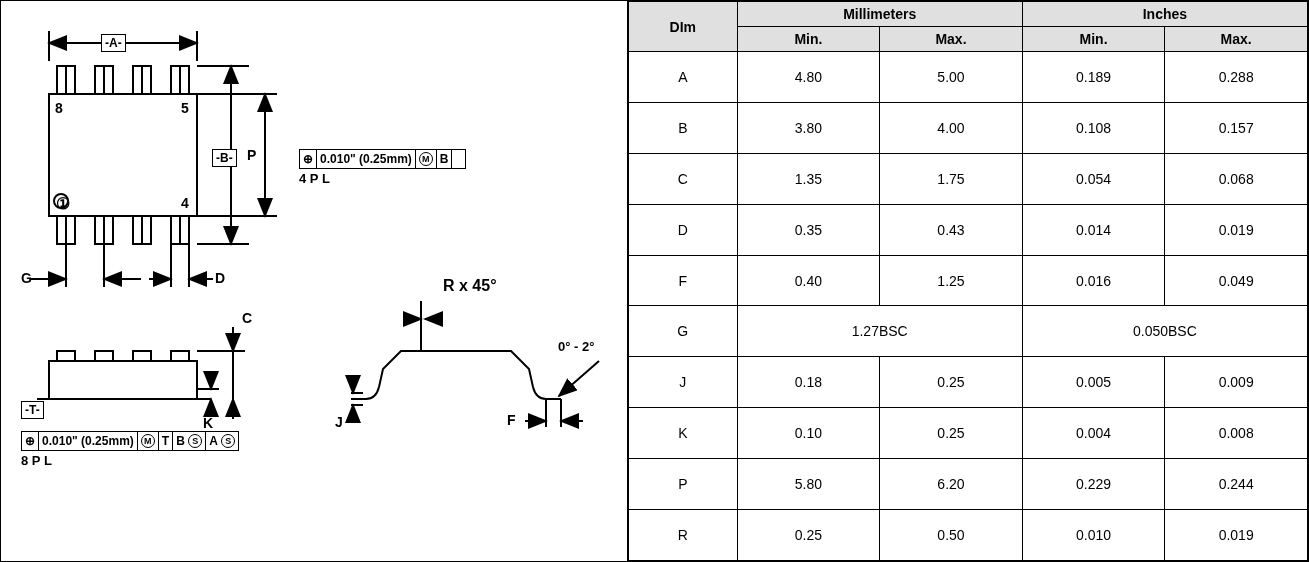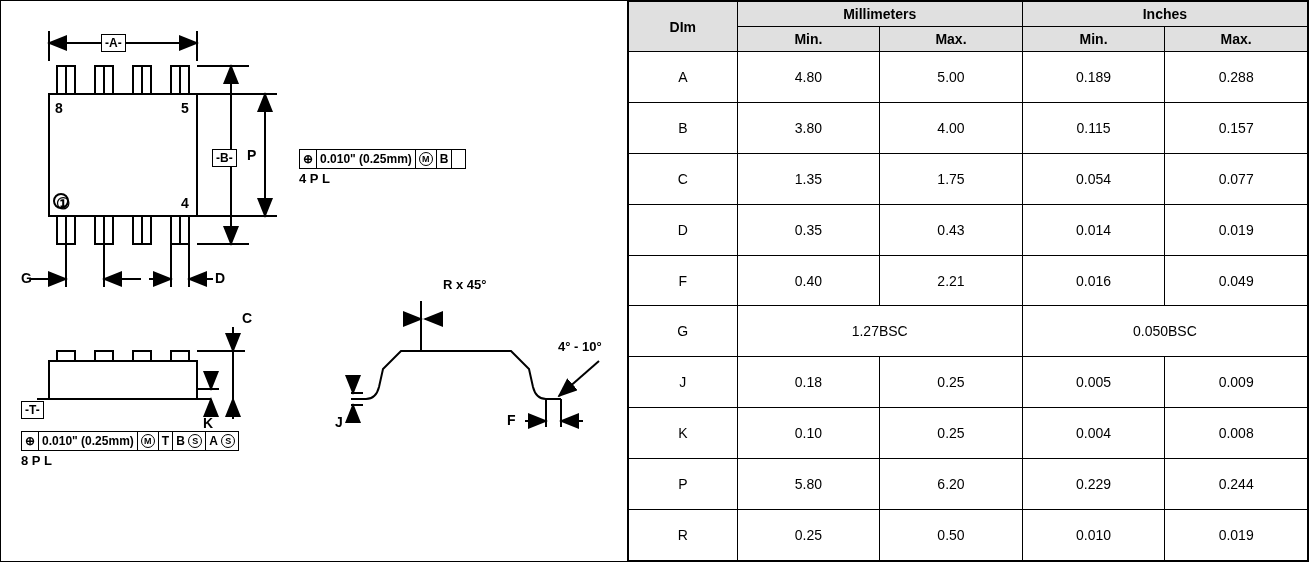--- a/index.html
+++ b/index.html
@@ -166,22 +166,22 @@
     <div class="datum" style="left:211px;top:148px;">-B-</div>
     <div class="datum" style="left:20px;top:400px;">-T-</div>
 
     <span class="lbl" style="left:246px;top:146px;">P</span>
     <span class="lbl" style="left:20px;top:269px;">G</span>
     <span class="lbl" style="left:214px;top:269px;">D</span>
     <span class="lbl" style="left:241px;top:309px;">C</span>
     <span class="lbl" style="left:202px;top:414px;">K</span>
     <span class="lbl" style="left:334px;top:413px;">J</span>
     <span class="lbl" style="left:506px;top:411px;">F</span>
-    <span class="lbl" style="left:442px;top:276px;font-size:13px;">R x 45°</span>
-    <span class="lbl" style="left:557px;top:338px;font-size:13px;">4° - 10°</span>
+    <span class="lbl" style="left:442px;top:276px;font-size:16px;">R x 45°</span>
+    <span class="lbl" style="left:557px;top:338px;font-size:13px;">0° - 2°</span>
 
     <span class="lbl" style="left:54px;top:99px;">8</span>
     <span class="lbl" style="left:180px;top:99px;">5</span>
     <span class="lbl" style="left:180px;top:194px;">4</span>
     <span class="lbl" style="left:55px;top:193px;font-size:16px;">①</span>
 
     <div class="fcf-box" style="left:298px;top:148px;">
       <span>⊕</span>
       <span>0.010" (0.25mm)</span>
       <span>
@@ -233,41 +233,41 @@
             <td>A</td>
             <td>4.80</td>
             <td>5.00</td>
             <td>0.189</td>
             <td>0.288</td>
           </tr>
           <tr>
             <td>B</td>
             <td>3.80</td>
             <td>4.00</td>
-            <td>0.115</td>
+            <td>0.108</td>
             <td>0.157</td>
           </tr>
           <tr>
             <td>C</td>
             <td>1.35</td>
             <td>1.75</td>
             <td>0.054</td>
-            <td>0.077</td>
+            <td>0.068</td>
           </tr>
           <tr>
             <td>D</td>
             <td>0.35</td>
             <td>0.43</td>
             <td>0.014</td>
             <td>0.019</td>
           </tr>
           <tr>
             <td>F</td>
             <td>0.40</td>
-            <td>2.21</td>
+            <td>1.25</td>
             <td>0.016</td>
             <td>0.049</td>
           </tr>
           <tr>
             <td>G</td>
             <td colspan="2">1.27BSC</td>
             <td colspan="2">0.050BSC</td>
           </tr>
           <tr>
             <td>J</td>

